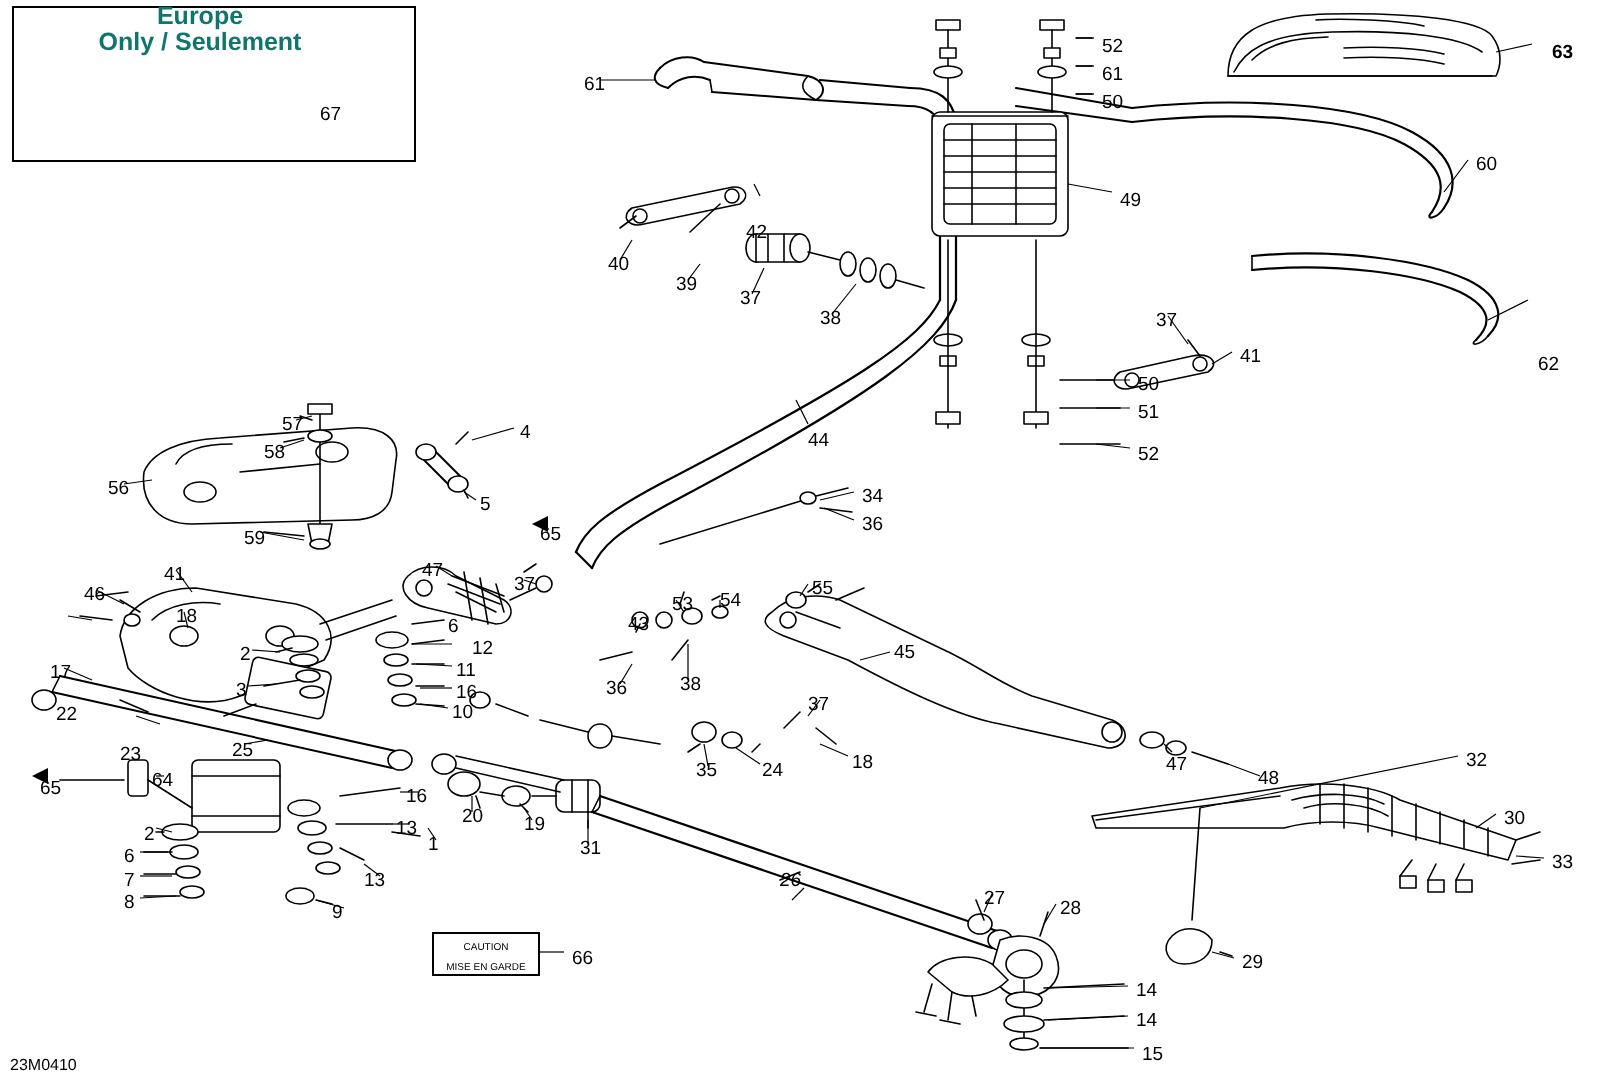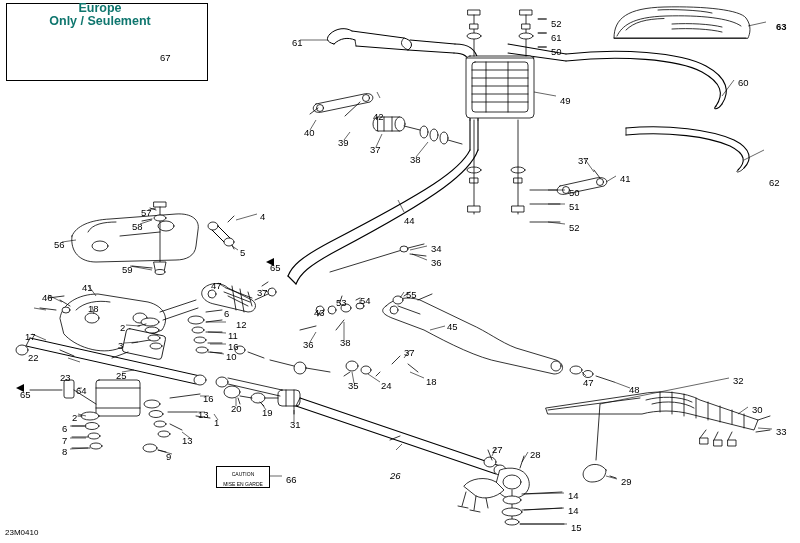--- a/index.html
+++ b/index.html
@@ -575,21 +575,21 @@
     <div class="lbl" style="left: 198px; top: 410px;">13</div>
     <div class="lbl" style="left: 214px; top: 418px;">1</div>
     <div class="lbl" style="left: 72px; top: 413px;">2</div>
     <div class="lbl" style="left: 62px; top: 424px;">6</div>
     <div class="lbl" style="left: 62px; top: 436px;">7</div>
     <div class="lbl" style="left: 62px; top: 447px;">8</div>
     <div class="lbl" style="left: 182px; top: 436px;">13</div>
     <div class="lbl" style="left: 166px; top: 452px;">9</div>
     <div class="lbl" style="left: 752px; top: 405px;">30</div>
     <div class="lbl" style="left: 776px; top: 427px;">33</div>
-    <div class="lbl" style="left: 390px; top: 471px; font-style: italic;">26</div>
+    <div class="lbl" style="left: 390px; top: 436px; font-style: italic;">26</div>
     <div class="lbl" style="left: 492px; top: 445px;">27</div>
     <div class="lbl" style="left: 530px; top: 450px;">28</div>
     <div class="lbl" style="left: 621px; top: 477px;">29</div>
     <div class="lbl" style="left: 568px; top: 491px;">14</div>
     <div class="lbl" style="left: 568px; top: 506px;">14</div>
     <div class="lbl" style="left: 571px; top: 523px;">15</div>
     <div class="lbl" style="left: 286px; top: 475px;">66</div>
   </div>
 
 </body></html>

